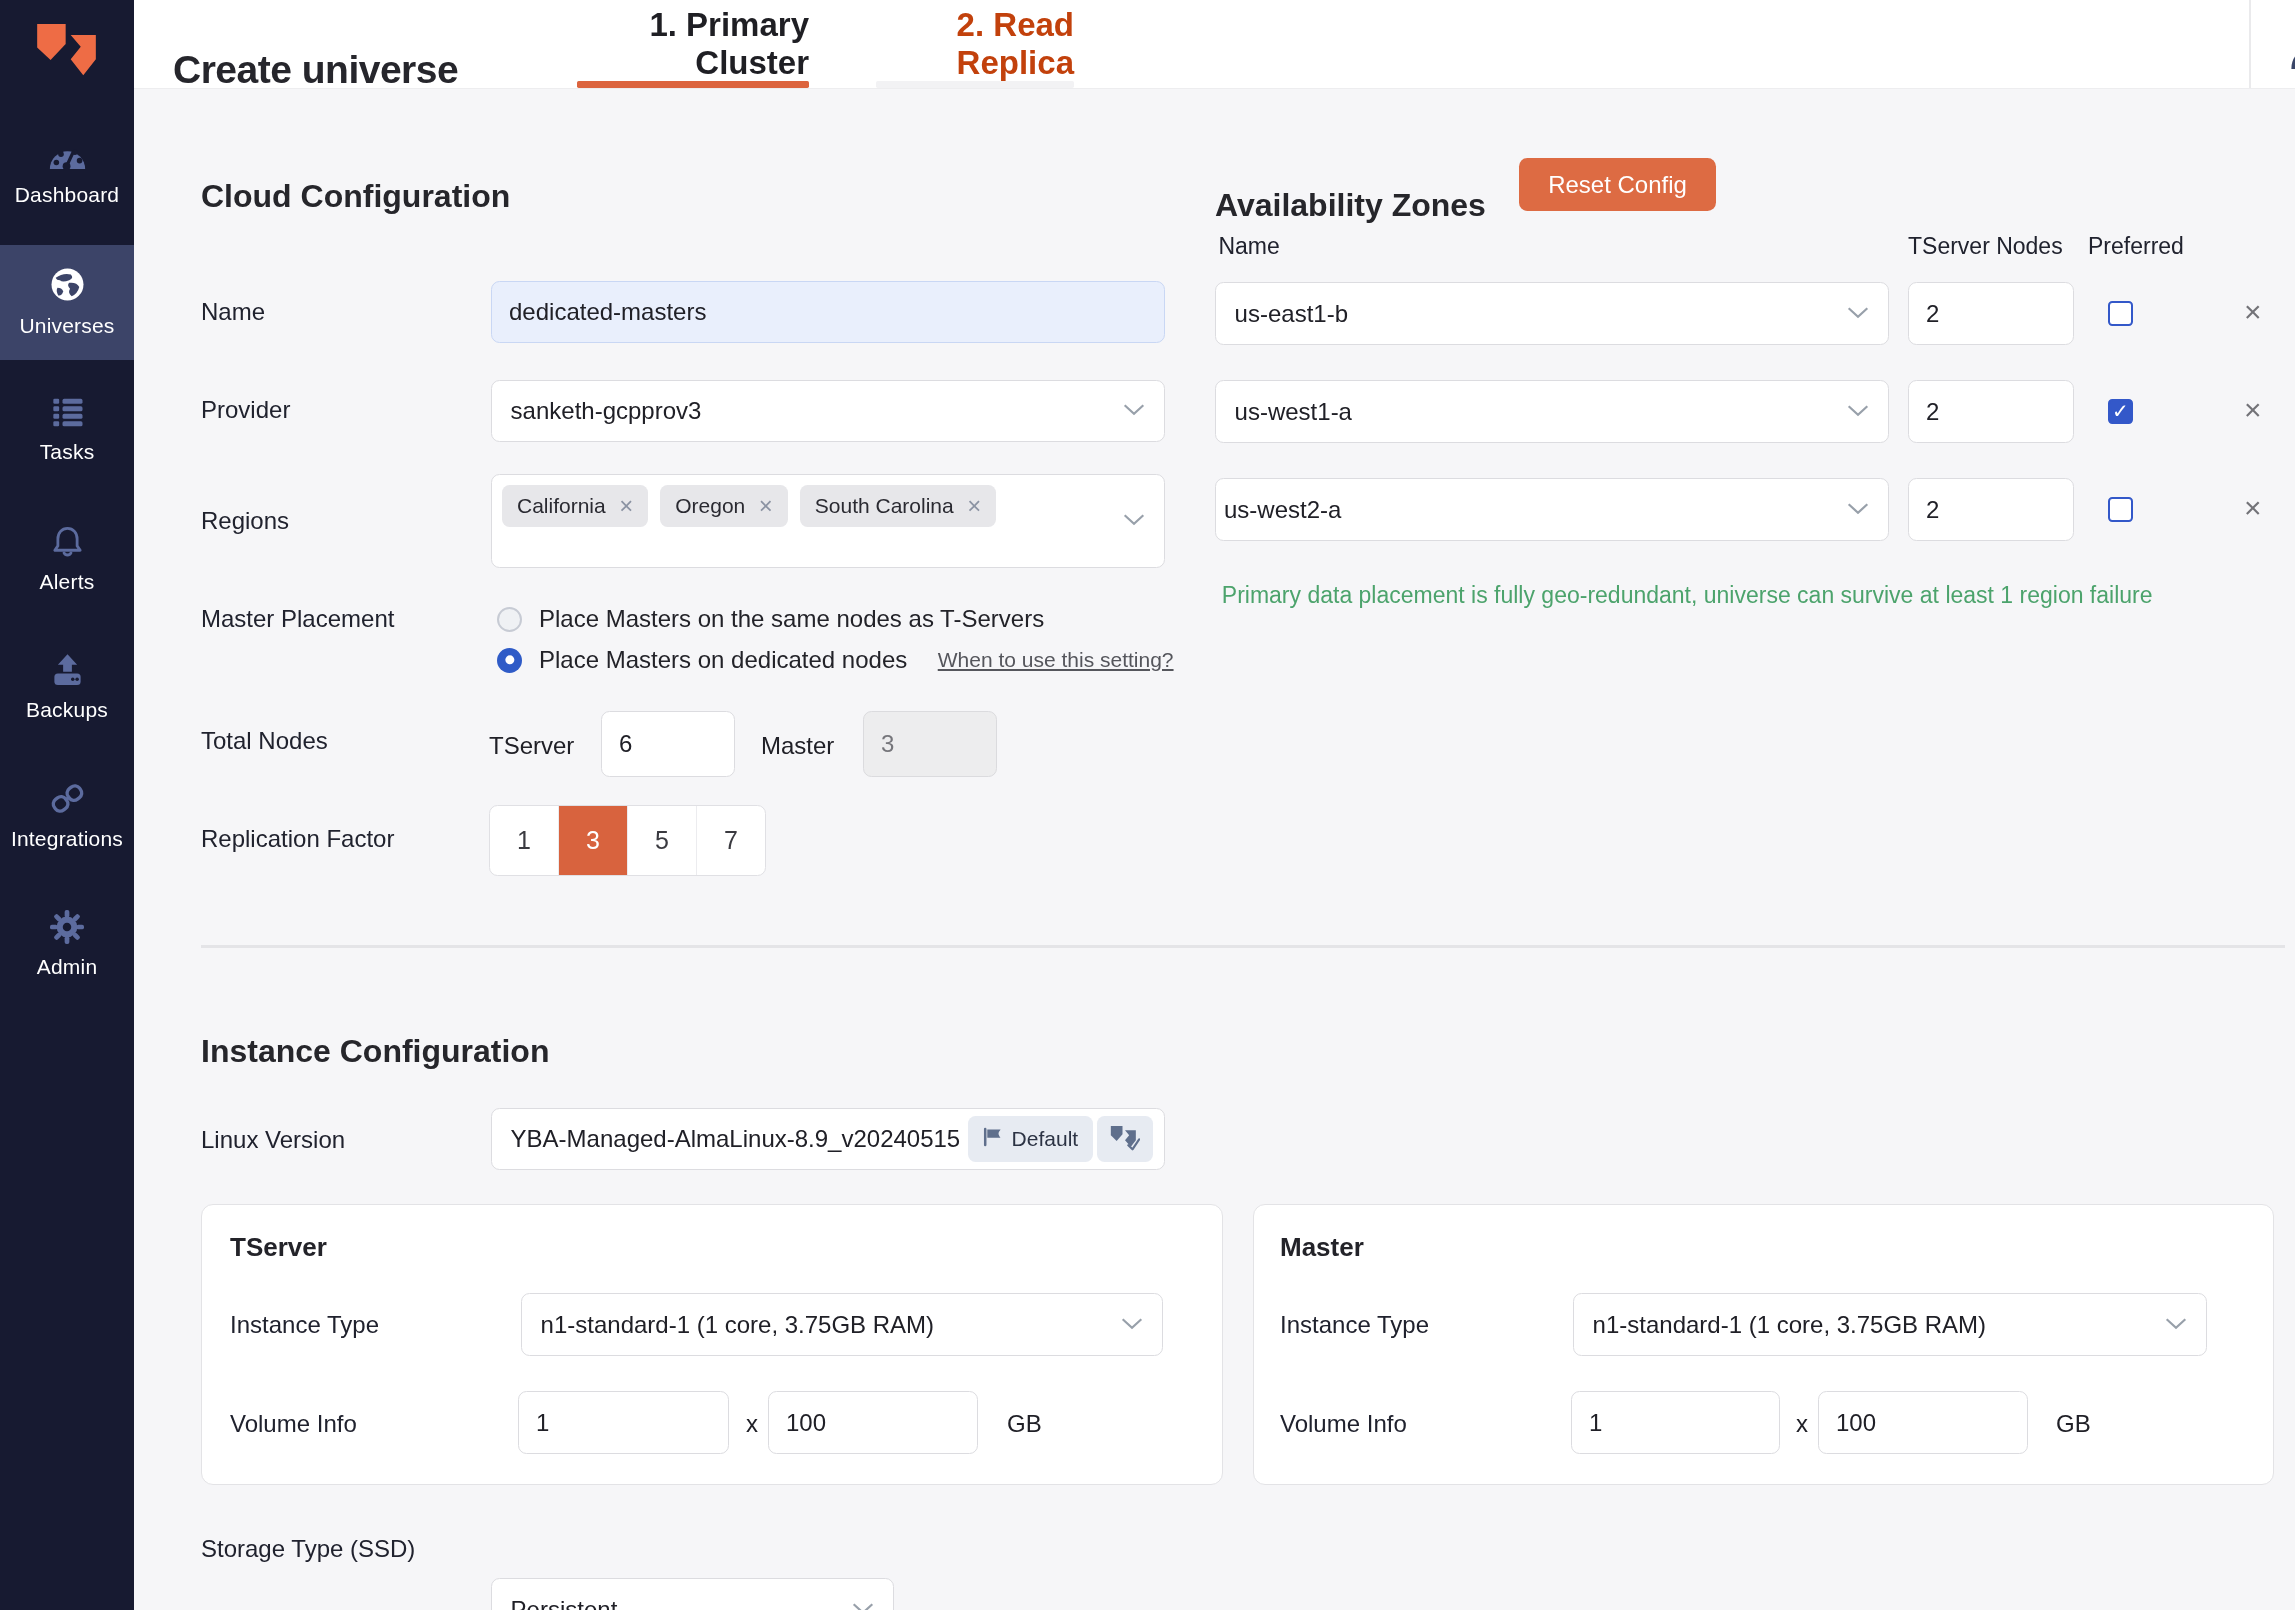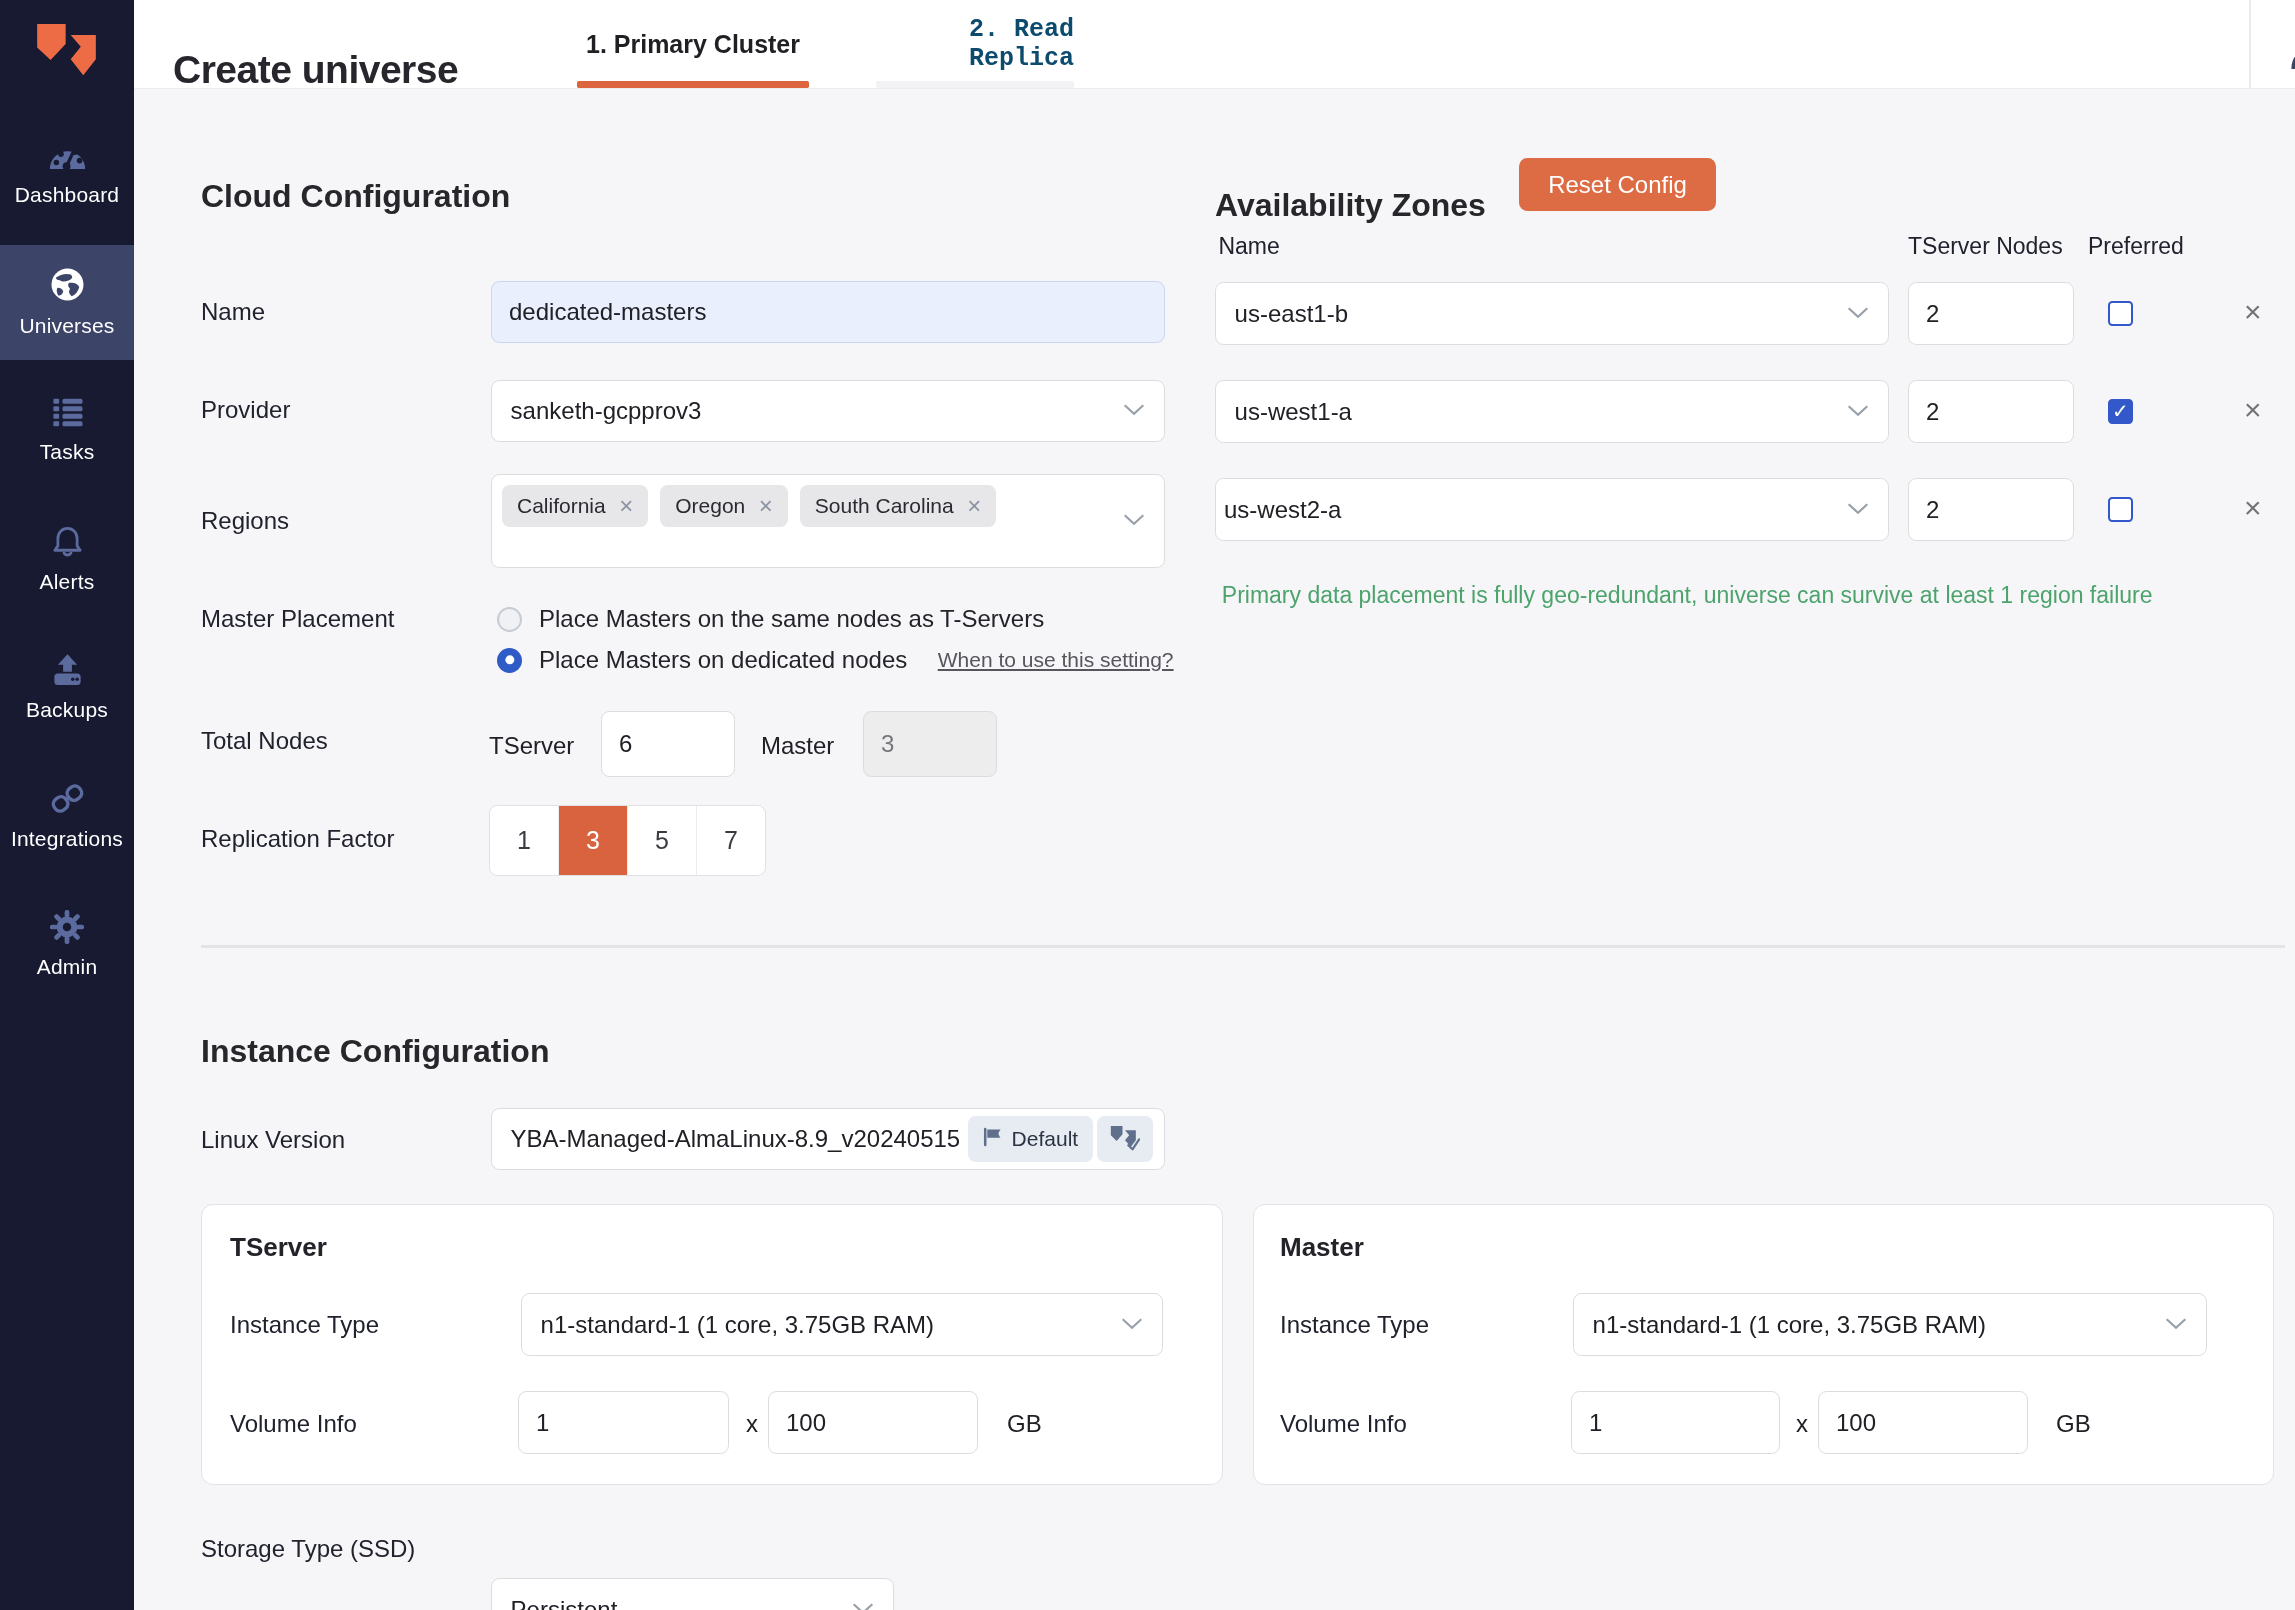--- a/index.html
+++ b/index.html
@@ -10,25 +10,25 @@
   
   .sidebar{position:absolute;left:0;top:0;width:134px;height:100%;background:#171A31;z-index:6;}
   .nav{position:absolute;top:116px;left:0;width:134px;display:flex;flex-direction:column;gap:13.5px;}
   .nav-item{height:115px;display:flex;flex-direction:column;align-items:center;justify-content:center;gap:7.6px;cursor:pointer;}
   .nav-item.active{background:#3C4468;}
   .nav-label{color:#FFFFFF;font-size:21px;font-weight:500;letter-spacing:0.2px;white-space:nowrap;}
 
   
   .topbar{position:absolute;left:134px;top:0;right:0;height:88px;background:#FFFFFF;border-bottom:0.8px solid #EDEDEF;z-index:5;text-align:right;}
   .page-title{position:absolute;left:39px;top:50%;transform:translateY(-50%);font-size:39px;font-weight:800;color:#26262C;letter-spacing:-0.5px;white-space:nowrap;}
-  .tab{position:absolute;top:0;height:88px;display:flex;align-items:center;justify-content:center;font-size:25px;font-weight:700;cursor:pointer;}
+  .tab{position:absolute;top:0;height:88px;display:flex;align-items:center;justify-content:center;font-size:33px;font-weight:700;cursor:pointer;}
   .tab .bar{position:absolute;left:0;right:0;bottom:0;height:6.8px;border-radius:1.7px;}
   .tab.active{color:#1F1F24;}
   .tab.active .bar{background:#DC643E;}
-  .tab.inactive{color:#0c4a6e;font-family:Liberation Mono, monospace;}
+  .tab.inactive{color:#c2410c;}
   .tab.inactive .bar{background:#F2F2F4;}
   .topbar-divider{position:absolute;top:0;bottom:0;width:1.7px;background:#EAEAEC;}
 
   
   .content{position:absolute;left:134px;top:88px;right:0;bottom:0;background:#F6F6F8;}
   .h2{font-size:32px;font-weight:700;color:#26262B;white-space:nowrap;}
   .flabel{font-size:24px;font-weight:500;color:#20222E;white-space:nowrap;}
   .val{font-size:24px;color:#202027;white-space:nowrap;}
   .box{background:#FFFFFF;border:1.7px solid #DCDCE0;border-radius:8.5px;box-sizing:border-box;}
   .select{position:relative;display:flex;align-items:center;padding-left:18.6px;cursor:pointer;}

